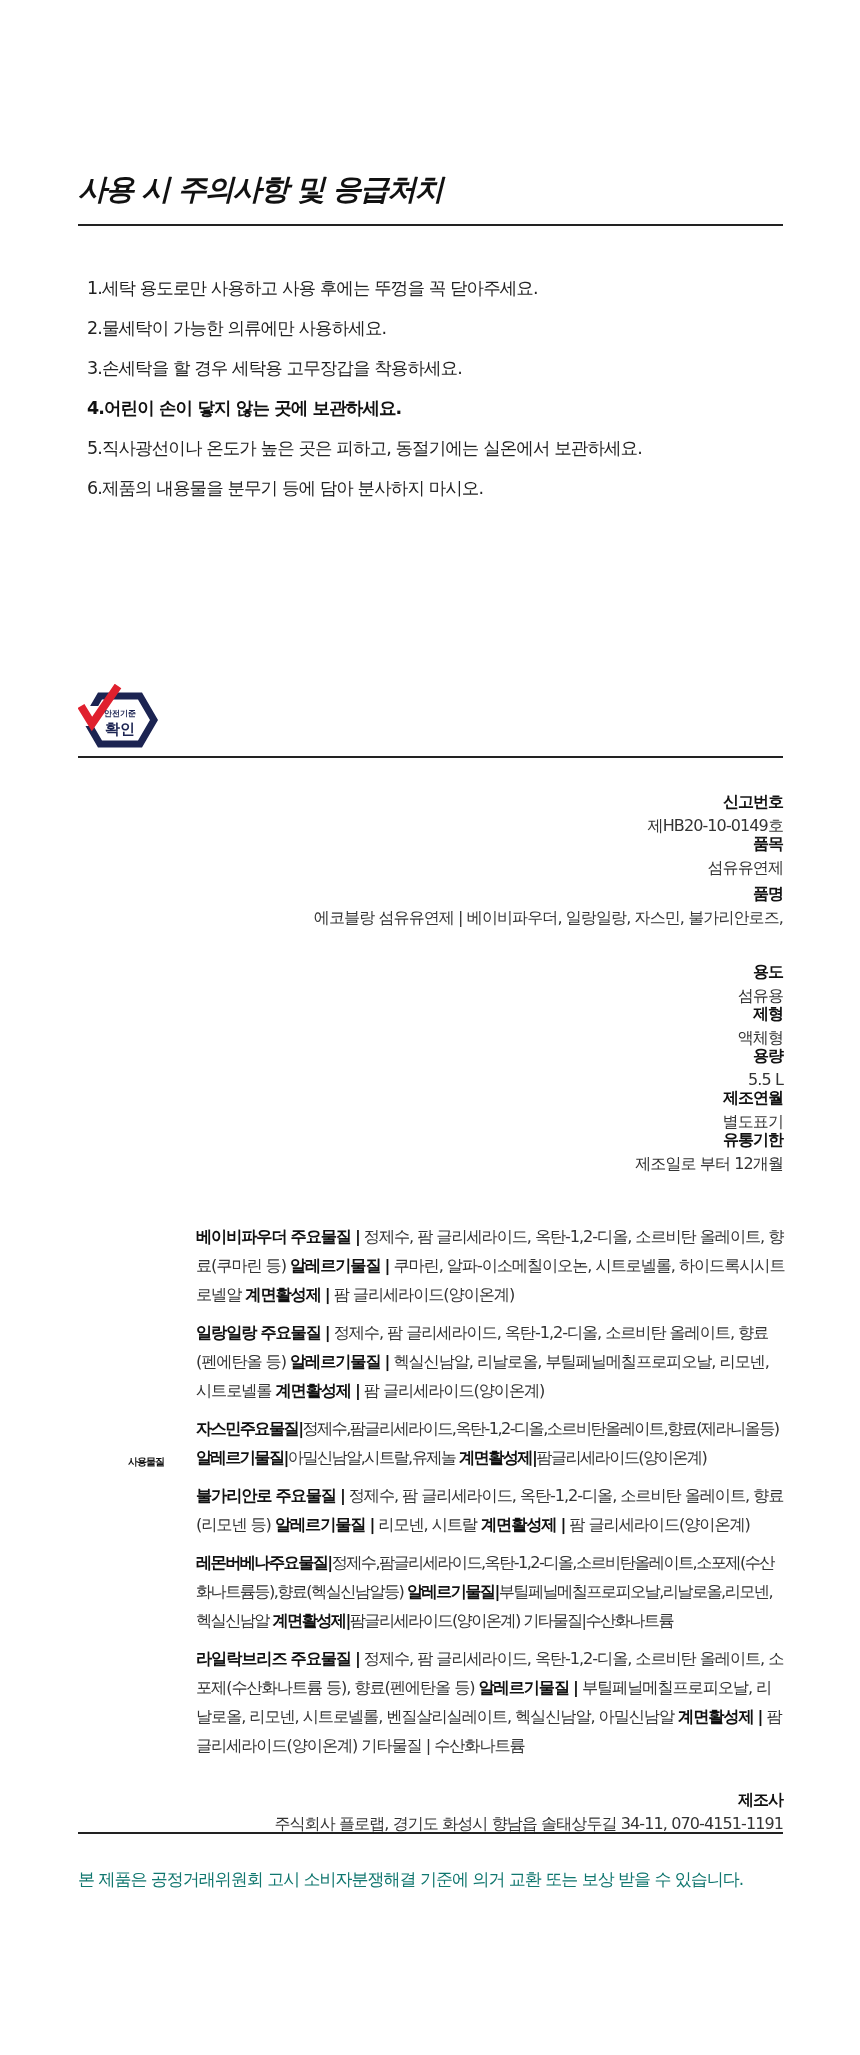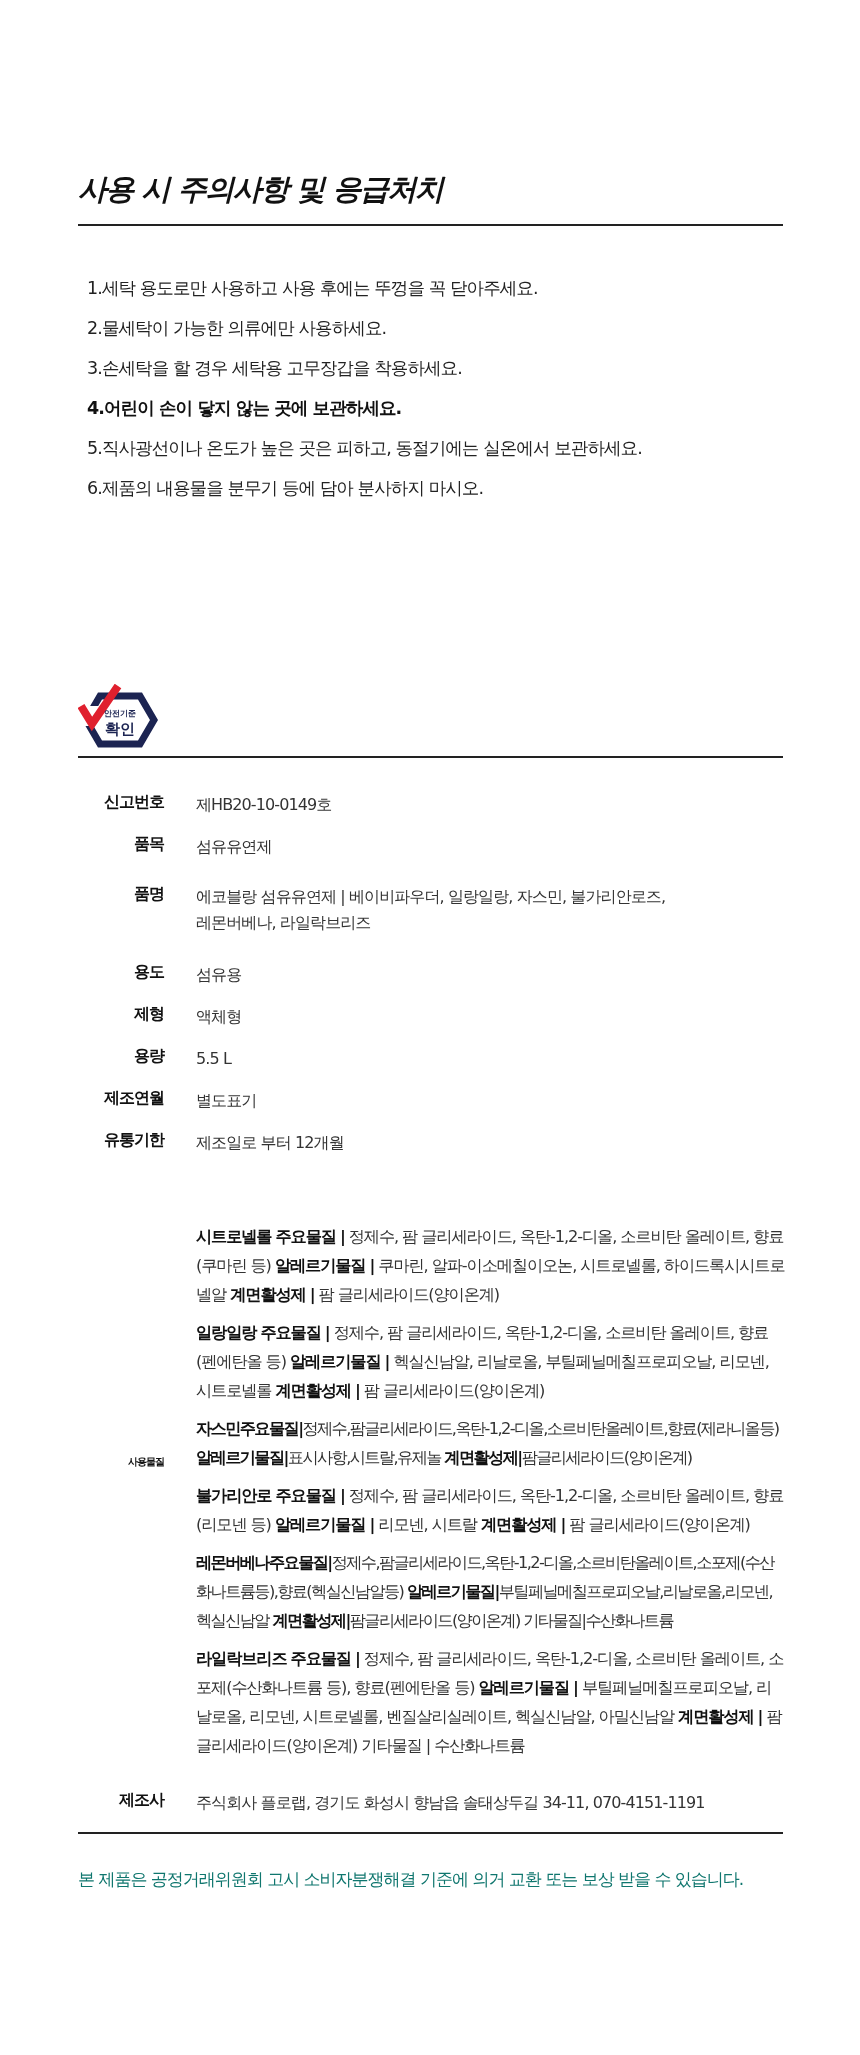--- a/index.html
+++ b/index.html
@@ -36,21 +36,21 @@
       position: absolute; left: 78px; top: 684px; height: 60px;
       display: flex; align-items: flex-start; gap: 44px;
     }
     .logo { width: 80px; height: 66px; position: relative; margin-right: 16px; }
     .sec2-title {
       font-size: 29px; font-weight: bold; letter-spacing: -1.8px; color: #111;
     }
 
     
     .details { position: absolute; left: 78px; top: 792px; width: 705px; }
-    .row { position: absolute; left: 0; width: 705px; display: flex; align-items: flex-start; }
+    .row { position: absolute; left: 0; width: 705px; display: flex; align-items: flex-end; flex-direction: column; }
     .row .label {
       width: 86px; text-align: right; font-weight: bold;
       font-size: 16px; letter-spacing: -1px; color: #111; flex-shrink: 0;
     }
     .row .value {
       margin-left: 32px; font-size: 16px; letter-spacing: -0.9px;
       line-height: 26px; color: #333;
     }
 
     
@@ -107,21 +107,20 @@
     <span class="value">제HB20-10-0149호</span>
   </div>
   <div class="row" style="top:42px; height:28px;">
     <span class="label">품목</span>
     <span class="value">섬유유연제</span>
   </div>
   <div class="row" style="top:92px; height:56px;">
     <span class="label">품명</span>
     <span class="value">
       <span style="display:block;">에코블랑 섬유유연제 | 베이비파우더, 일랑일랑, 자스민, 불가리안로즈,</span>
-      <span style="display:block;">레몬버베나, 라일락브리즈</span>
     </span>
   </div>
   <div class="row" style="top:170px; height:28px;">
     <span class="label">용도</span>
     <span class="value">섬유용</span>
   </div>
   <div class="row" style="top:212px; height:28px;">
     <span class="label">제형</span>
     <span class="value">액체형</span>
   </div>
@@ -135,31 +134,31 @@
   </div>
   <div class="row" style="top:338px; height:28px;">
     <span class="label">유통기한</span>
     <span class="value">제조일로 부터 12개월</span>
   </div>
 </div>
 
 <span class="ing-label">사용물질</span>
 <div class="ingredients">
   <p class="ing-block">
-    <b>시트로넬롤</b> <b>주요물질</b> <b>|</b> <span>정제수, 팜 글리세라이드, 옥탄-1,2-디올, 소르비탄 올레이트, 향료(쿠마린 등)</span>
+    <b>베이비파우더</b> <b>주요물질</b> <b>|</b> <span>정제수, 팜 글리세라이드, 옥탄-1,2-디올, 소르비탄 올레이트, 향료(쿠마린 등)</span>
     <b>알레르기물질</b> <b>|</b> <span>쿠마린, 알파-이소메칠이오논, 시트로넬롤, 하이드록시시트로넬알</span>
     <b>계면활성제</b> <b>|</b> <span>팜 글리세라이드(양이온계)</span>
   </p>
   <p class="ing-block">
     <b>일랑일랑</b> <b>주요물질</b> <b>|</b> <span>정제수, 팜 글리세라이드, 옥탄-1,2-디올, 소르비탄 올레이트, 향료(펜에탄올 등)</span>
     <b>알레르기물질</b> <b>|</b> <span>헥실신남알, 리날로올, 부틸페닐메칠프로피오날, 리모넨, 시트로넬롤</span>
     <b>계면활성제</b> <b>|</b> <span>팜 글리세라이드(양이온계)</span>
   </p>
   <p class="ing-block" style="letter-spacing:-1.6px;">
-    <b>자스민</b><b>주요물질</b><b>|</b><span>정제수,팜글리세라이드,옥탄-1,2-디올,소르비탄올레이트,향료(제라니올등)</span><b>알레르기물질</b><b>|</b><span>표시사항,시트랄,유제놀</span> <b>계면활성제</b><b>|</b><span>팜글리세라이드(양이온계)</span>
+    <b>자스민</b><b>주요물질</b><b>|</b><span>정제수,팜글리세라이드,옥탄-1,2-디올,소르비탄올레이트,향료(제라니올등)</span><b>알레르기물질</b><b>|</b><span>아밀신남알,시트랄,유제놀</span> <b>계면활성제</b><b>|</b><span>팜글리세라이드(양이온계)</span>
   </p>
   <p class="ing-block">
     <b>불가리안로</b> <b>주요물질</b> <b>|</b> <span>정제수, 팜 글리세라이드, 옥탄-1,2-디올, 소르비탄 올레이트, 향료(리모넨 등)</span>
     <b>알레르기물질</b> <b>|</b> <span>리모넨, 시트랄</span>
     <b>계면활성제</b> <b>|</b> <span>팜 글리세라이드(양이온계)</span>
   </p>
   <p class="ing-block" style="letter-spacing:-1.6px;">
     <b>레몬버베나</b><b>주요물질</b><b>|</b><span>정제수,팜글리세라이드,옥탄-1,2-디올,소르비탄올레이트,소포제(수산화나트륨등),향료(헥실신남알등)</span> <b>알레르기물질</b><b>|</b><span>부틸페닐메칠프로피오날,리날로올,리모넨,헥실신남알</span> <b>계면활성제</b><b>|</b><span>팜글리세라이드(양이온계)</span> <span>기타물질</span>|<span>수산화나트륨</span>
   </p>
   <p class="ing-block">

